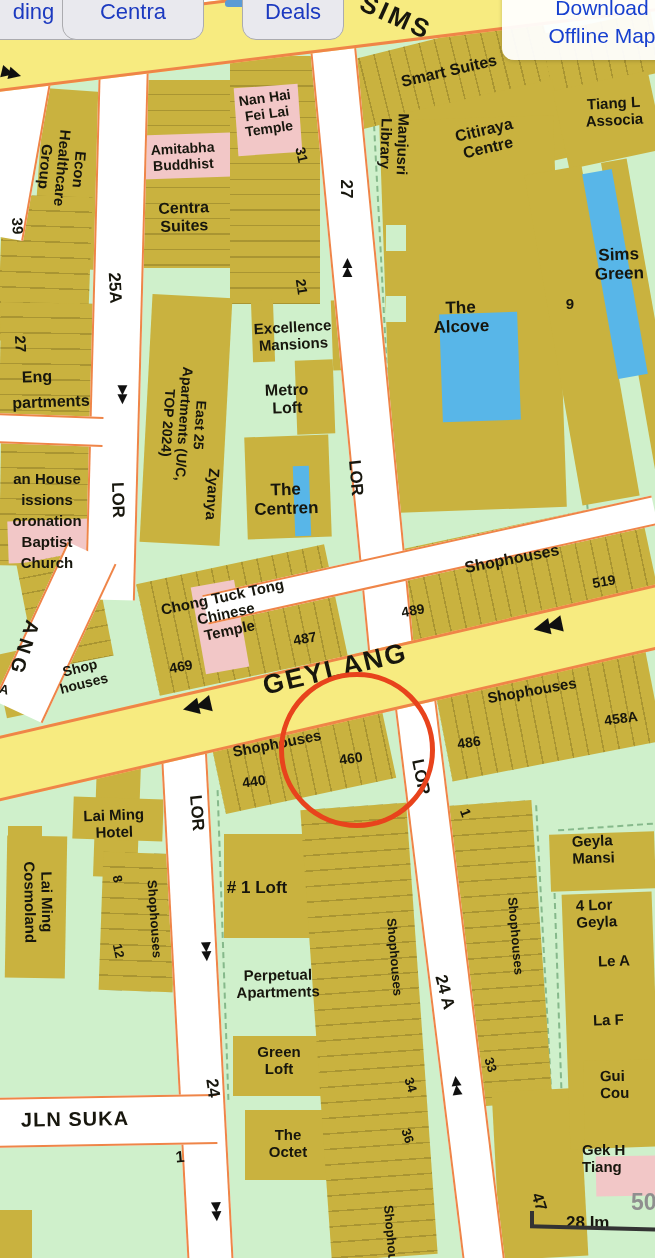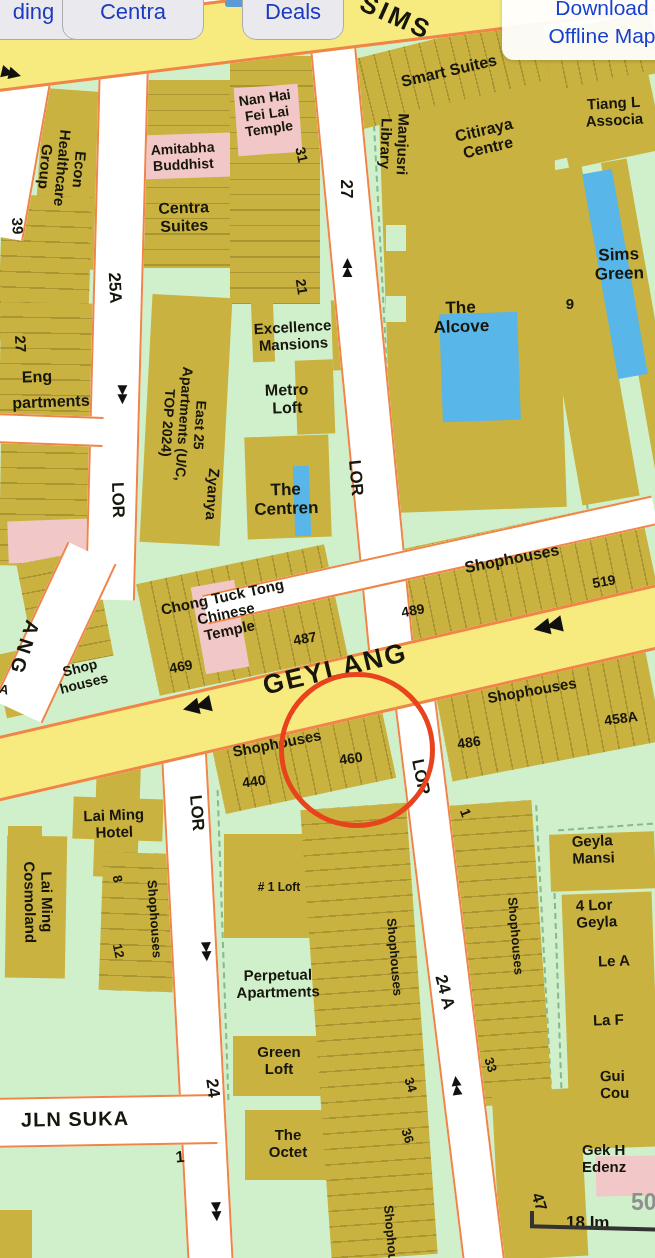--- a/index.html
+++ b/index.html
@@ -144,20 +144,25 @@
   <div class="arr" style="left:448px;top:1076px;font-size:17px;transform:rotate(-7deg);">▲
 ▲</div>
 
   <div class="lbl" style="left:62px;top:168px;font-size:15px;transform:translate(-50%,-50%) rotate(95deg);">Econ
 Healthcare
 Group</div>
   <div class="lbl" style="left:17px;top:226px;font-size:15px;transform:translate(-50%,-50%) rotate(88deg);">39</div>
   <div class="lbl" style="left:20px;top:344px;font-size:15px;transform:translate(-50%,-50%) rotate(88deg);">27</div>
   <div class="lbl" style="left:37px;top:377px;font-size:16px;transform:translate(-50%,-50%) rotate(-2deg);">Eng</div>
   <div class="lbl" style="left:51px;top:402px;font-size:16px;transform:translate(-50%,-50%) rotate(-2deg);">partments</div>
+  <div class="lbl" style="left:47px;top:520px;font-size:15px;line-height:1.4;transform:translate(-50%,-50%);">an House
+issions
+oronation
+Baptist
+Church</div>
   <div class="lbl" style="left:82px;top:676px;font-size:14px;transform:translate(-50%,-50%) rotate(-14deg);">Shop
 houses</div>
   <div class="lbl" style="left:4px;top:690px;font-size:13px;transform:translate(-50%,-50%) rotate(15deg);">A</div>
 
   <div class="lbl" style="left:267px;top:114px;font-size:14px;transform:translate(-50%,-50%) rotate(-8deg);">Nan Hai
 Fei Lai
 Temple</div>
   <div class="lbl" style="left:301px;top:155px;font-size:14px;transform:translate(-50%,-50%) rotate(78deg);">31</div>
   <div class="lbl" style="left:183px;top:157px;font-size:14px;transform:translate(-50%,-50%) rotate(-3deg);">Amitabha
 Buddhist</div>
@@ -206,21 +211,21 @@
   <div class="lbl" style="left:621px;top:719px;font-size:14px;transform:translate(-50%,-50%) rotate(-8deg);">458A</div>
   <div class="lbl" style="left:465px;top:813px;font-size:14px;transform:translate(-50%,-50%) rotate(70deg);">1</div>
 
   <div class="lbl" style="left:114px;top:824px;font-size:15px;transform:translate(-50%,-50%) rotate(-2deg);">Lai Ming
 Hotel</div>
   <div class="lbl" style="left:38px;top:902px;font-size:15px;transform:translate(-50%,-50%) rotate(89deg);">Lai Ming
 Cosmoland</div>
   <div class="lbl" style="left:154px;top:919px;font-size:13px;transform:translate(-50%,-50%) rotate(86deg);">Shophouses</div>
   <div class="lbl" style="left:117px;top:879px;font-size:13px;transform:translate(-50%,-50%) rotate(78deg);">8</div>
   <div class="lbl" style="left:118px;top:951px;font-size:13px;transform:translate(-50%,-50%) rotate(78deg);">12</div>
-  <div class="lbl" style="left:279px;top:888px;font-size:12px;transform:translate(-50%,-50%);"># 1 Loft</div>
+  <div class="lbl" style="left:257px;top:888px;font-size:17px;transform:translate(-50%,-50%);"># 1 Loft</div>
   <div class="lbl" style="left:278px;top:984px;font-size:15px;transform:translate(-50%,-50%) rotate(-1deg);">Perpetual
 Apartments</div>
   <div class="lbl" style="left:279px;top:1061px;font-size:15px;transform:translate(-50%,-50%);">Green
 Loft</div>
   <div class="lbl" style="left:288px;top:1144px;font-size:15px;transform:translate(-50%,-50%);">The
 Octet</div>
   <div class="lbl" style="left:180px;top:1157px;font-size:16px;transform:translate(-50%,-50%) rotate(-5deg);">1</div>
 
   <div class="lbl" style="left:394px;top:957px;font-size:13px;transform:translate(-50%,-50%) rotate(85deg);">Shophouses</div>
   <div class="lbl" style="left:410px;top:1085px;font-size:13px;transform:translate(-50%,-50%) rotate(72deg);">34</div>
@@ -232,23 +237,23 @@
 
   <div class="lbl le" style="left:572px;top:833px;font-size:15px;transform:rotate(-2deg);">Geyla
 Mansi</div>
   <div class="lbl le" style="left:576px;top:897px;font-size:15px;transform:rotate(-2deg);">4 Lor
 Geyla</div>
   <div class="lbl le" style="left:598px;top:953px;font-size:15px;transform:rotate(-2deg);">Le A</div>
   <div class="lbl le" style="left:593px;top:1012px;font-size:15px;transform:rotate(-2deg);">La F</div>
   <div class="lbl le" style="left:600px;top:1068px;font-size:15px;transform:rotate(-1deg);">Gui
 Cou</div>
   <div class="lbl le" style="left:582px;top:1142px;font-size:15px;">Gek H
-Edenz</div>
+Tiang</div>
   <div class="lbl le" style="left:631px;top:1190px;font-size:23px;color:#8f8f8f;">50</div>
-  <div class="lbl le" style="left:566px;top:1213px;font-size:17px;">18 Im</div>
+  <div class="lbl le" style="left:566px;top:1213px;font-size:17px;">28 Im</div>
   <div class="leader" style="left:530px;top:1211px;width:4px;height:17px;"></div>
   <div class="leader" style="left:530px;top:1226px;width:130px;height:4px;transform:rotate(1.5deg);"></div>
 
   <div class="circle" style="left:279px;top:672px;width:146px;height:146px;"></div>
 
   <div class="pill" style="left:-70px;top:-16px;width:205px;height:54px;">
       <span>ding</span>
     </div>
   <div class="pill" style="left:62px;top:-16px;width:140px;height:54px;">
       <span>Centra</span>

